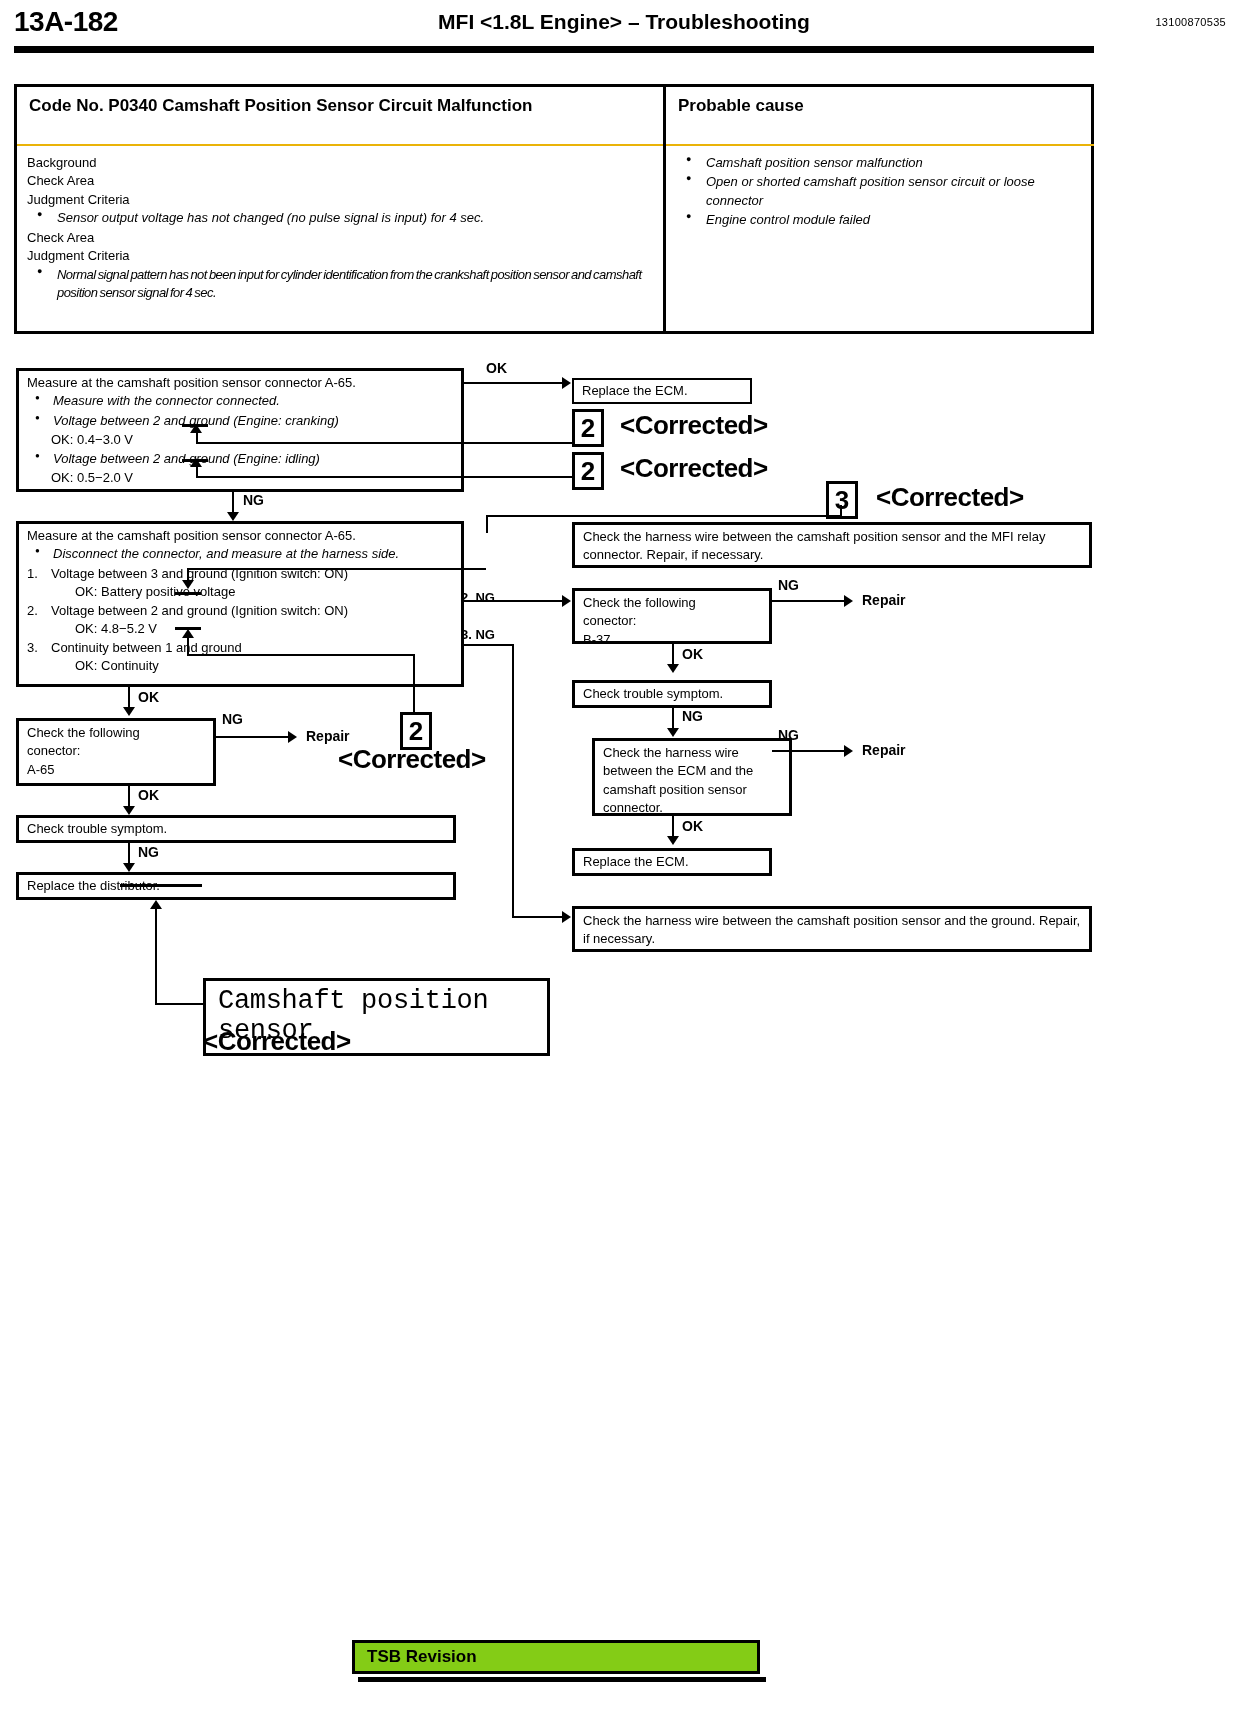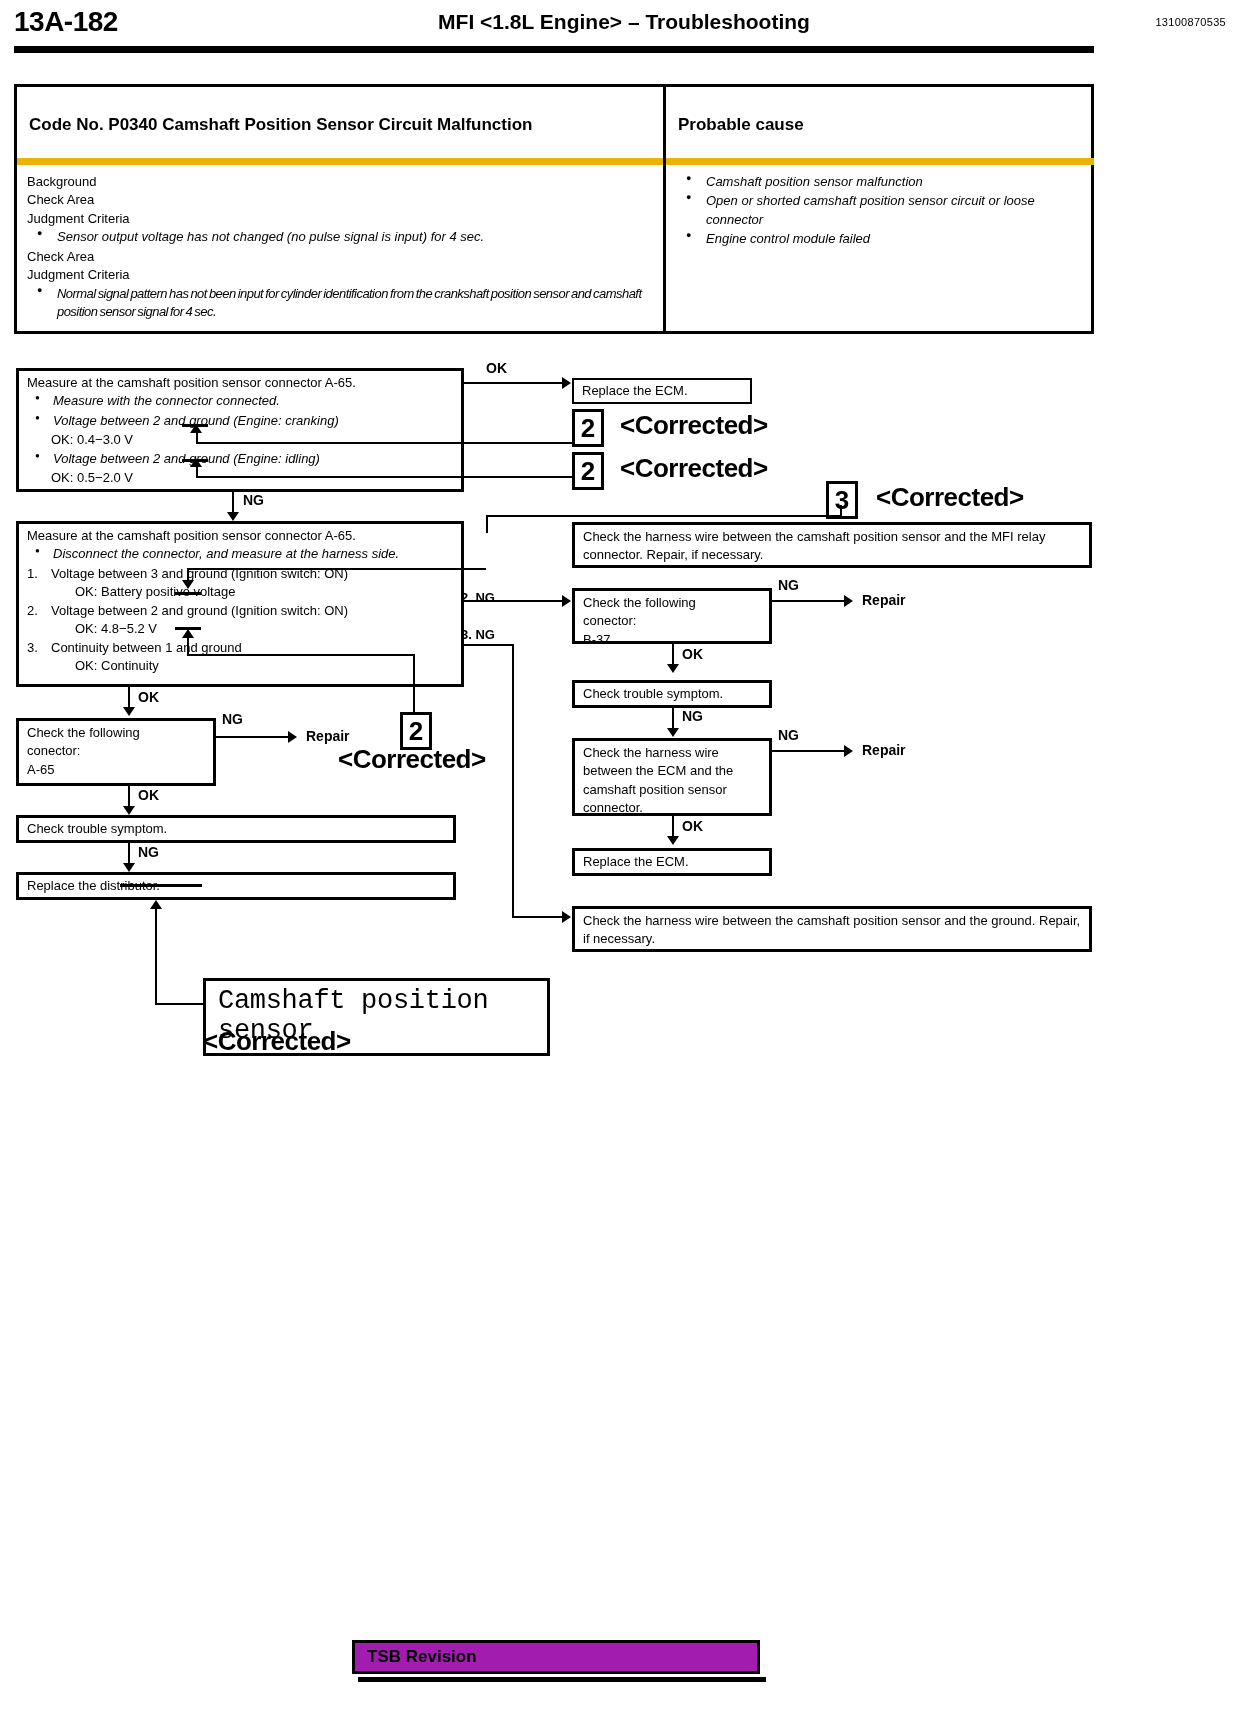--- a/index.html
+++ b/index.html
@@ -33,23 +33,23 @@
 
   
   #info-table {
     position:absolute; left:14px; top:84px; width:1080px; height:250px;
     border:3px solid #000; background:#fff;
   }
   .it-col-left  { position:absolute; left:0;   top:0; width:646px; height:100%; }
   .it-col-right { position:absolute; left:646px; top:0; width:431px; height:100%;
                   border-left:3px solid #000; }
   .it-head {
-    position:relative; height:59px; border-bottom:7px solid #eab308;
+    position:relative; height:59px; border-bottom:2px solid #eab308;
     padding:8px 10px 0 12px;
-    font-size:17px; font-weight:bold; line-height:1.25;margin-top:19px;
+    font-size:17px; font-weight:bold; line-height:1.25;
   }
   .it-body { padding:8px 10px 0 10px; font-size:13px; line-height:1.42; }
   .lbl { display:block; }
   ul.bl { list-style:none; margin:0; padding:0;font-style:italic; }
   ul.bl li { position:relative; padding-left:30px; margin:0 0 1px 0; }
   ul.bl li::before {
     content:"\25CF"; position:absolute; left:10px; top:-1px; font-size:9px;
   }
   .tight { letter-spacing:-0.55px; word-spacing:-1px; }
 
@@ -88,21 +88,21 @@
   }
   .corr-txt { position:absolute; font-size:26px; font-weight:bold; letter-spacing:-0.5px; }
   .callout {
     position:absolute; border:3px solid #000; background:#fff;
     font-size:27px; padding:5px 12px 7px 12px; letter-spacing:-0.3px;font-family:Liberation Mono, monospace;
   }
 
   
   #tsb {
     position:absolute; left:352px; top:1640px; width:408px; height:34px;
-    border:3px solid #000; background:#a21caf;
+    border:3px solid #000; background:#84cc16;
     font-size:17px; font-weight:bold; padding:4px 0 0 12px;
   }
   #tsb-shadow { position:absolute; left:358px; top:1677px; width:408px; height:5px; background:#000; }
 </style>
 </head>
 <body>
 
 <div id="page-header">
   <div id="hdr-page-no">13A-182</div>
   <div id="hdr-title">MFI &lt;1.8L Engine&gt; – Troubleshooting</div>
@@ -285,21 +285,21 @@
   <div class="line-v" style="left:672px; top:644px; height:26px;"></div>
   <div class="arr-d" style="left:667px; top:664px;"></div>
   <div class="lab" style="left:682px; top:646px;">OK</div>
 
   <div class="box" style="left:572px; top:680px; width:200px; height:28px; padding-top:2px;">Check trouble symptom.</div>
 
   <div class="line-v" style="left:672px; top:708px; height:26px;"></div>
   <div class="arr-d" style="left:667px; top:728px;"></div>
   <div class="lab" style="left:682px; top:708px;">NG</div>
 
-  <div class="box" style="left:572px; top:738px; width:200px; height:78px;">Check the harness wire between the ECM and the camshaft position sensor connector.</div>
+  <div class="box" style="left:592px; top:738px; width:200px; height:78px;">Check the harness wire between the ECM and the camshaft position sensor connector.</div>
   <div class="line-h" style="left:772px; top:750px; width:76px;"></div>
   <div class="arr-r" style="left:844px; top:745px;"></div>
   <div class="lab" style="left:778px; top:727px;">NG</div>
   <div class="lab" style="left:862px; top:742px;">Repair</div>
 
   <div class="line-v" style="left:672px; top:816px; height:26px;"></div>
   <div class="arr-d" style="left:667px; top:836px;"></div>
   <div class="lab" style="left:682px; top:818px;">OK</div>
 
   <div class="box" style="left:572px; top:848px; width:200px; height:28px; padding-top:2px;">Replace the ECM.</div>

